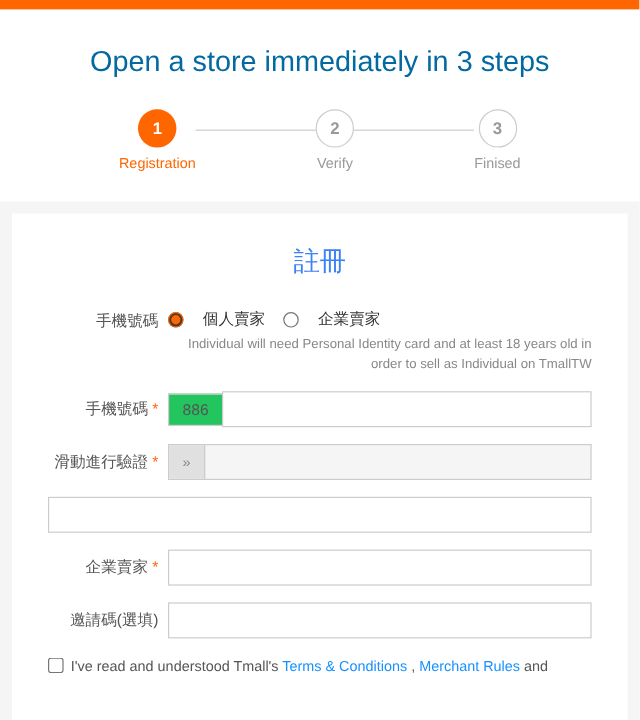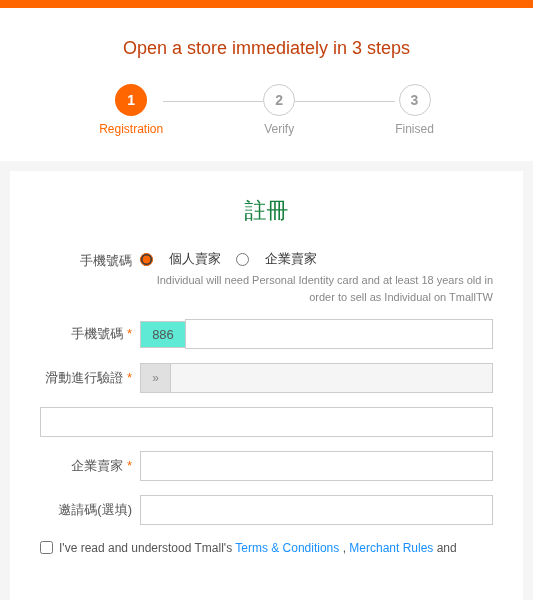--- a/index.html
+++ b/index.html
@@ -18,22 +18,22 @@
     }
 
     .header-section {
       background: white;
       padding: 30px 20px 25px;
       margin-bottom: 10px;
     }
 
     .steps-title {
       text-align: center;
-      font-size: 18px;
-      color: #c2410c;
+      font-size: 24px;
+      color: #0369a1;
       margin-bottom: 25px;
     }
 
     .steps-container {
       display: flex;
       align-items: center;
       justify-content: center;
       gap: 0;
     }
 
@@ -85,21 +85,21 @@
 
     .main-section {
       background: white;
       padding: 25px 30px 30px;
       margin: 0 10px;
     }
 
     .form-title {
       text-align: center;
       font-size: 22px;
-      color: #15803d;
+      color: #3b82f6;
       margin-bottom: 20px;
     }
 
     .form-row {
       display: flex;
       align-items: flex-start;
       margin-bottom: 14px;
     }
 
     .form-label {
@@ -153,21 +153,21 @@
       display: flex;
       align-items: center;
       gap: 0;
     }
 
     .phone-prefix {
       border: 1px solid #ccc;
       padding: 5px 8px;
       font-size: 13px;
       color: #555;
-      background: #5eead4;
+      background: #22c55e;
       width: 45px;
       text-align: center;
       border-right: none;
     }
 
     .text-input {
       border: 1px solid #ccc;
       padding: 5px 8px;
       font-size: 13px;
       color: #555;

